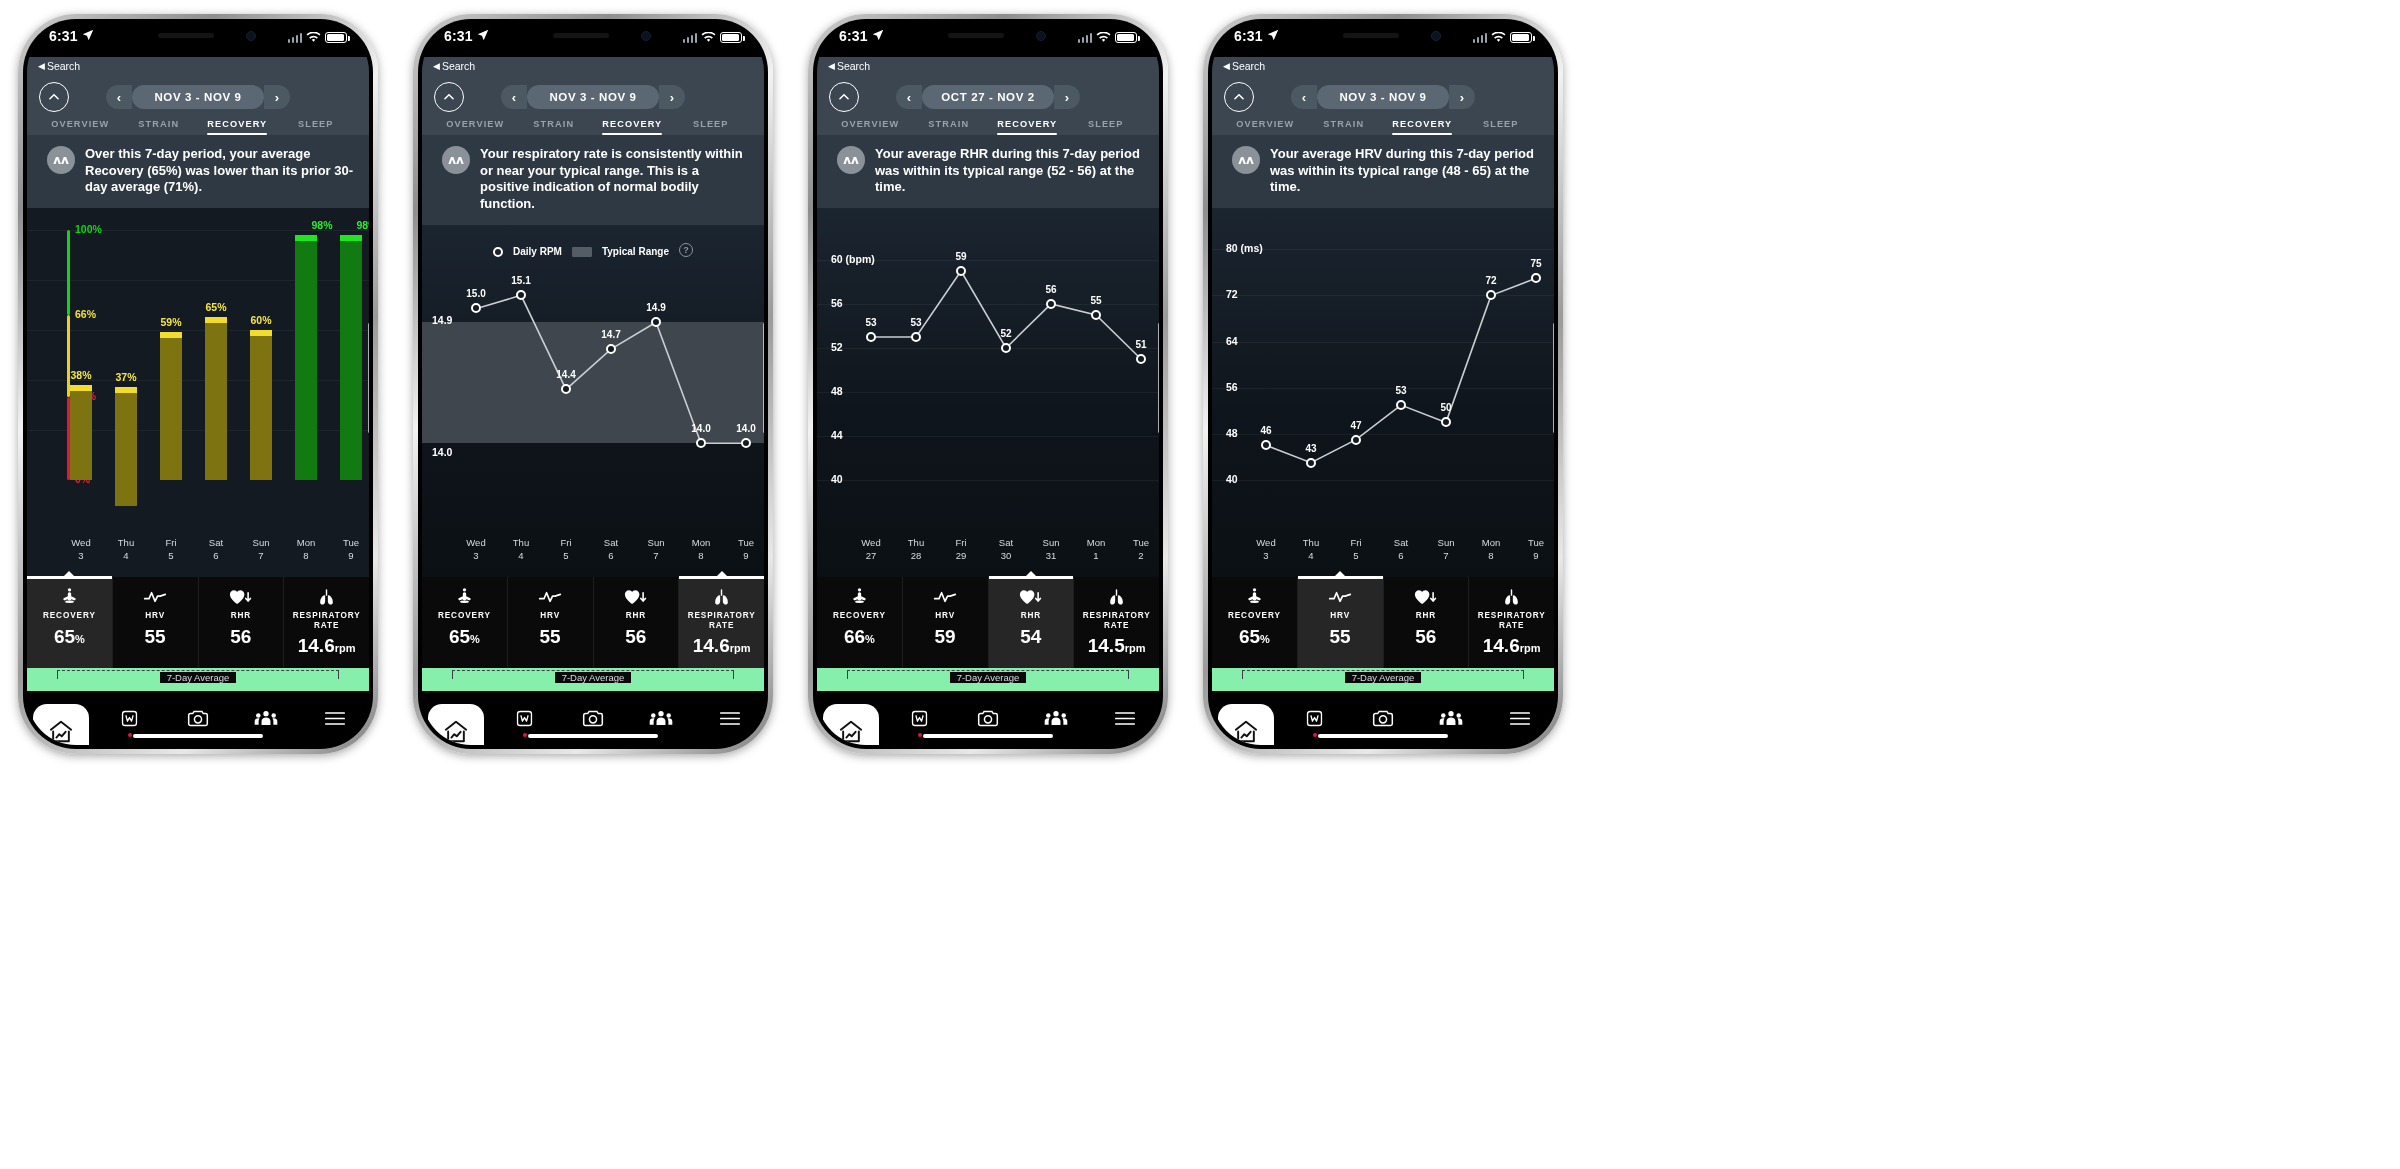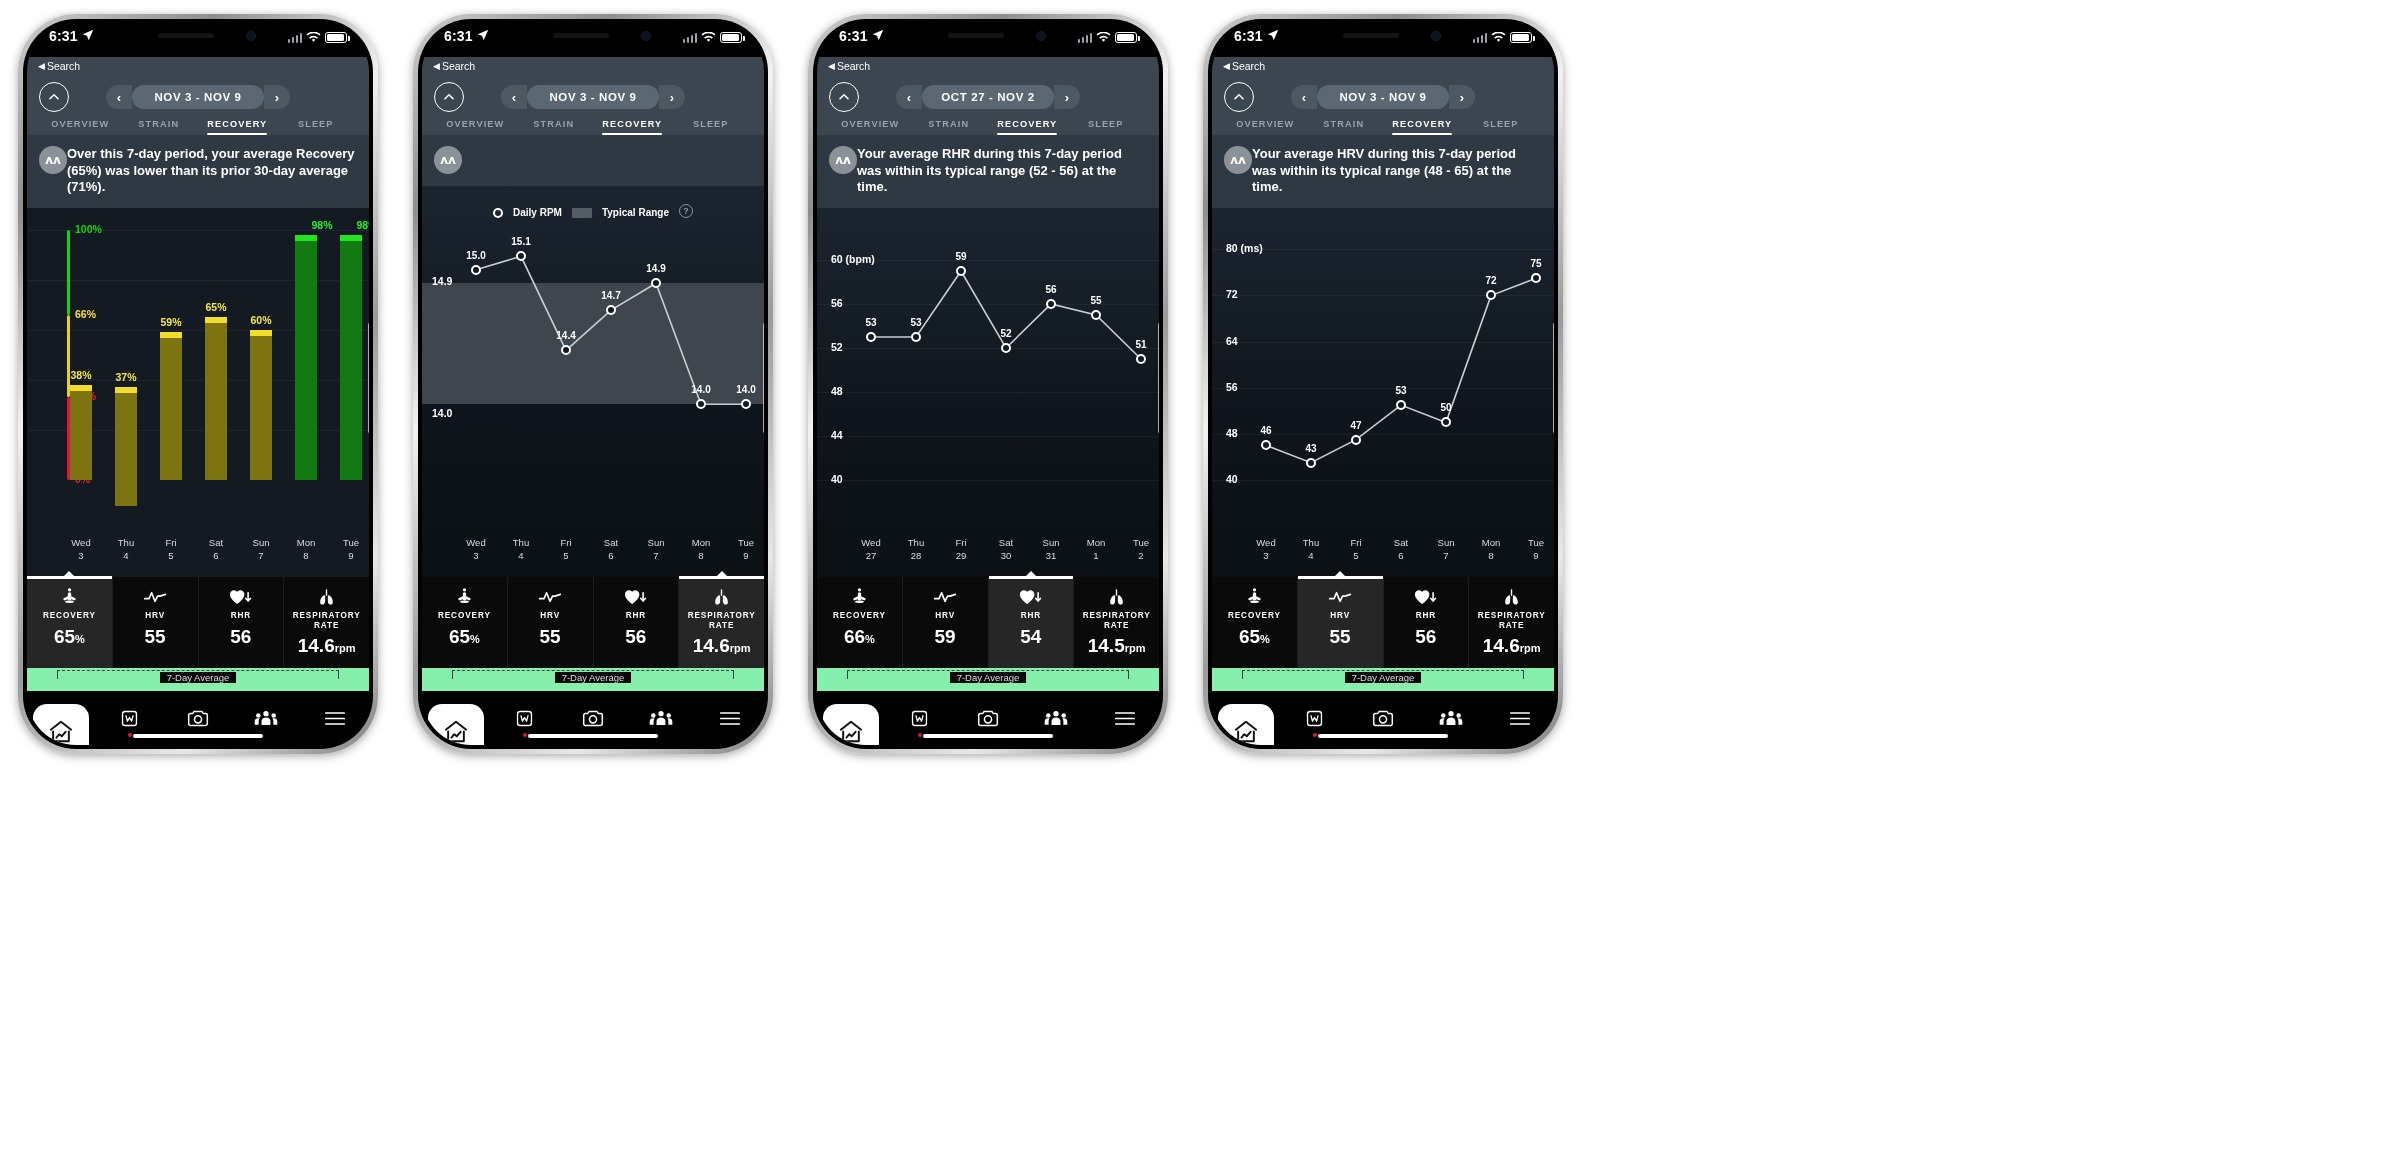--- a/index.html
+++ b/index.html
@@ -90,21 +90,21 @@
     flex:1; text-align:center; color:#98a2ac; font-size:9.2px; font-weight:700;
     letter-spacing:1.1px; padding-bottom:6px; position:relative;
   }
   .tab.active{ color:#fff; }
   .tab.active::after{
     content:""; position:absolute; left:12%; right:12%; bottom:0; height:2.5px; background:#fff; border-radius:2px;
   }
 
   
   .insight{
-    background:#2f3943; display:flex; padding:11px 14px 12px 12px; align-items:flex-start;
+    background:#2f3943; display:flex; gap:10px; padding:11px 14px 12px 20px; align-items:flex-start;
   }
   .wbadge{
     width:28px;height:28px;border-radius:50%;background:#8b9199;flex:0 0 auto;
     display:flex;align-items:center;justify-content:center;
   }
   .wbadge span{ color:#fff; font-size:12px; font-weight:700; font-family:"DejaVu Sans", sans-serif;}
   .insight p{ color:#fff; font-size:13px; line-height:1.28; font-weight:600;}
 
   
   .chartwrap{ position:relative; background:#131a22; flex:1 1 auto; }
@@ -467,20 +467,21 @@
                 <div class="tab ">OVERVIEW</div>
                 <div class="tab ">STRAIN</div>
                 <div class="tab active">RECOVERY</div>
                 <div class="tab ">SLEEP</div>
               </div>
             </div>
             <div class="insight">
       <div class="wbadge">
                 <span>ʌʌ</span>
               </div>
+      <p>Your respiratory rate is consistently within or near your typical range. This is a positive indication of normal bodily function.</p>
     </div>
             <div class="chartwrap grad">
               <div class="legend" style="top:18px">
         <span class="dot"></span>
         <span>Daily RPM</span>
         <span class="sw"></span>
         <span>Typical Range</span>
         <span class="qm">?</span>
       </div>
               <div class="linechart">

